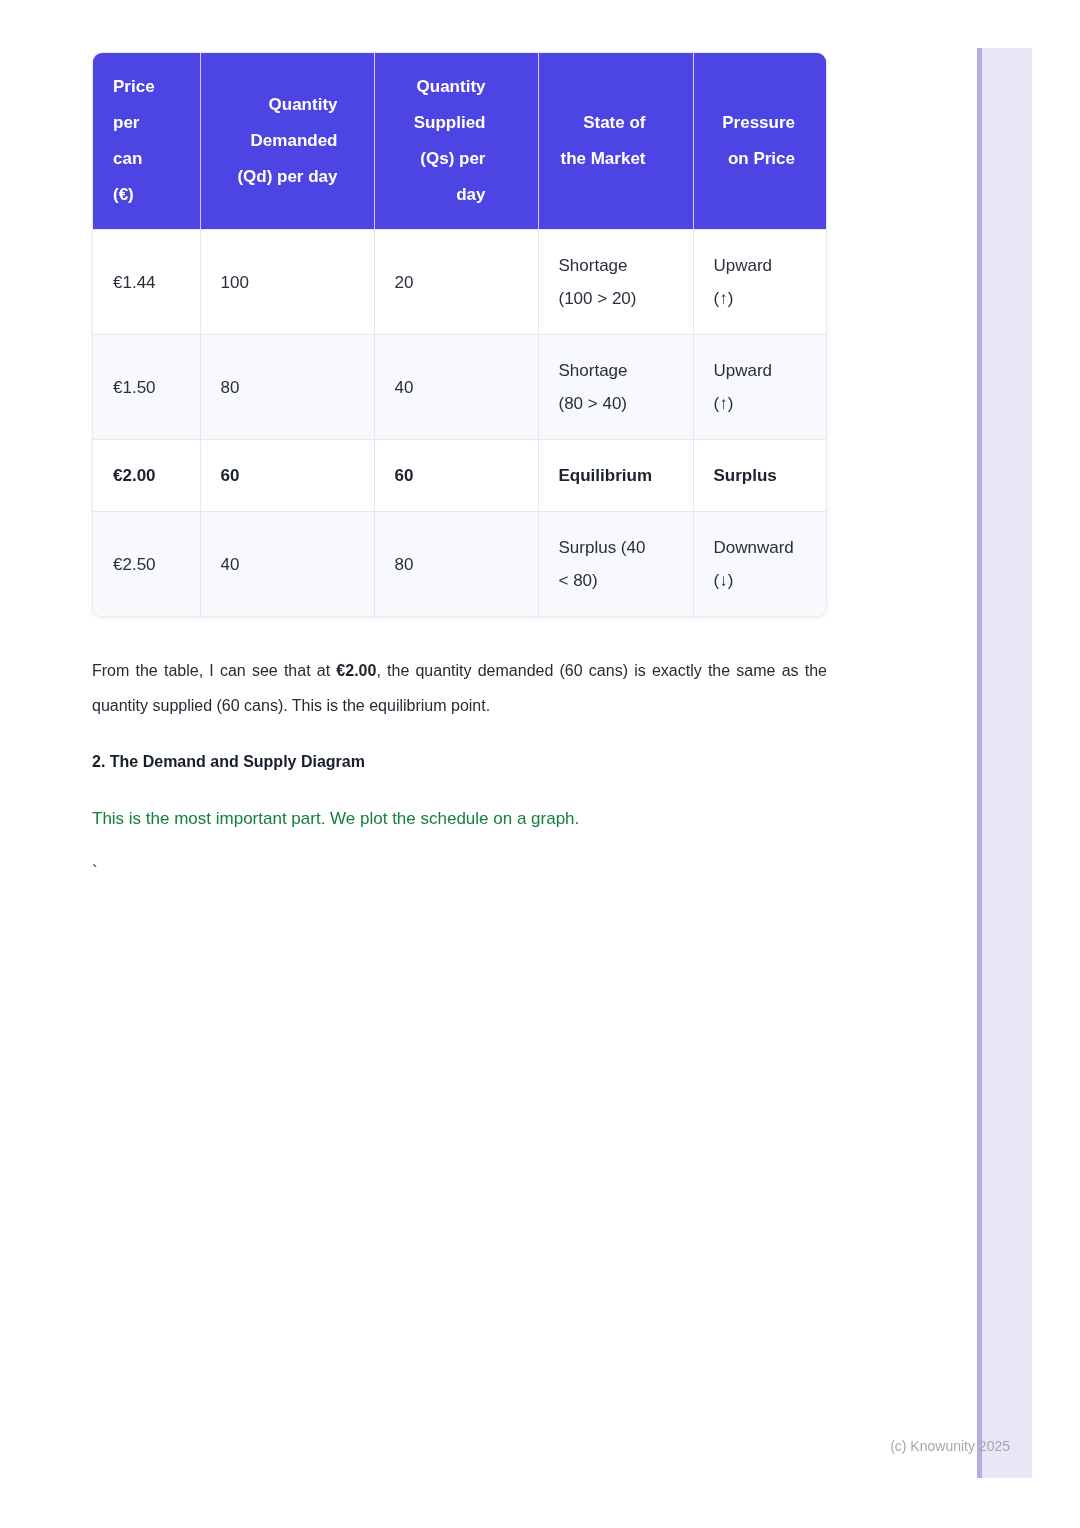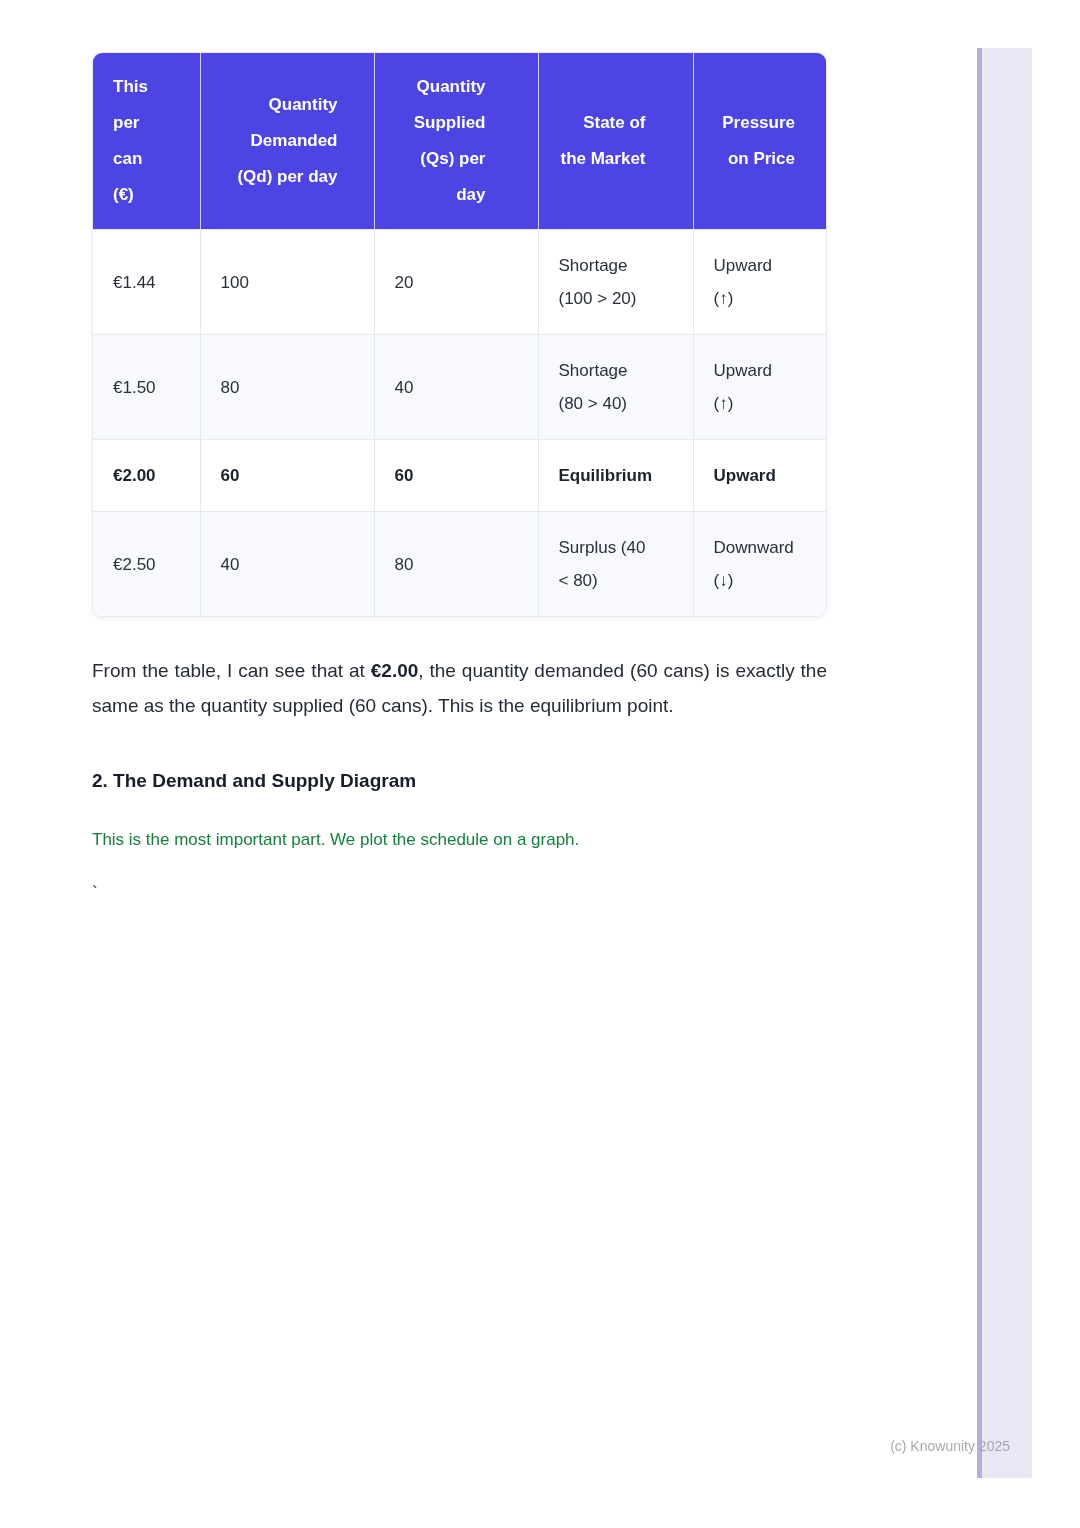--- a/index.html
+++ b/index.html
@@ -60,29 +60,29 @@
   tbody tr.equilibrium td { font-weight: bold; color: #1b222c; }
   
   th.c1, td.c1 { padding-right: 34px; }
   th.c2, td.c2 { padding-right: 36px; }
   th.c3, td.c3 { padding-right: 52px; }
   th.c4, td.c4 { padding-right: 47px; }
   th.c5, td.c5 { padding-right: 33px; }
   
   .para {
     margin-top: 36px;
-    font-size: 19px;
+    font-size: 16px;
     line-height: 35px;
     text-align: justify;
     color: #252c37;
   }
   .para strong { font-weight: bold; color: #1b222c; }
   h2.section-heading {
-    margin-top: 47px;
-    font-size: 19px;
+    margin-top: 30px;
+    font-size: 16px;
     font-weight: bold;
     color: #171e29;
   }
   .para-simple {
     margin-top: 30px;
     font-size: 17px;
     line-height: 35px;
     color: #15803d;
   }
   .stray {
@@ -122,21 +122,21 @@
     <table>
       <colgroup>
         <col class="c1">
           <col class="c2">
           <col class="c3">
           <col class="c4">
           <col class="c5">
       </colgroup>
       <thead>
         <tr>
-          <th class="c1">This per can (€)</th>
+          <th class="c1">Price per can (€)</th>
           <th class="c2">Quantity Demanded (Qd) per day</th>
           <th class="c3">Quantity Supplied (Qs) per day</th>
           <th class="c4">State of the Market</th>
           <th class="c5">Pressure on Price</th>
         </tr>
       </thead>
       <tbody>
         <tr>
           <td class="c1">€1.44</td>
           <td class="c2">100</td>
@@ -149,21 +149,21 @@
           <td class="c2">80</td>
           <td class="c3">40</td>
           <td class="c4">Shortage (80 &gt; 40)</td>
           <td class="c5">Upward (↑)</td>
         </tr>
         <tr class="equilibrium">
           <td class="c1">€2.00</td>
           <td class="c2">60</td>
           <td class="c3">60</td>
           <td class="c4">Equilibrium</td>
-          <td class="c5">Upward</td>
+          <td class="c5">Surplus</td>
         </tr>
         <tr>
           <td class="c1">€2.50</td>
           <td class="c2">40</td>
           <td class="c3">80</td>
           <td class="c4">Surplus (40 &lt; 80)</td>
           <td class="c5">Downward (↓)</td>
         </tr>
       </tbody>
     </table>

